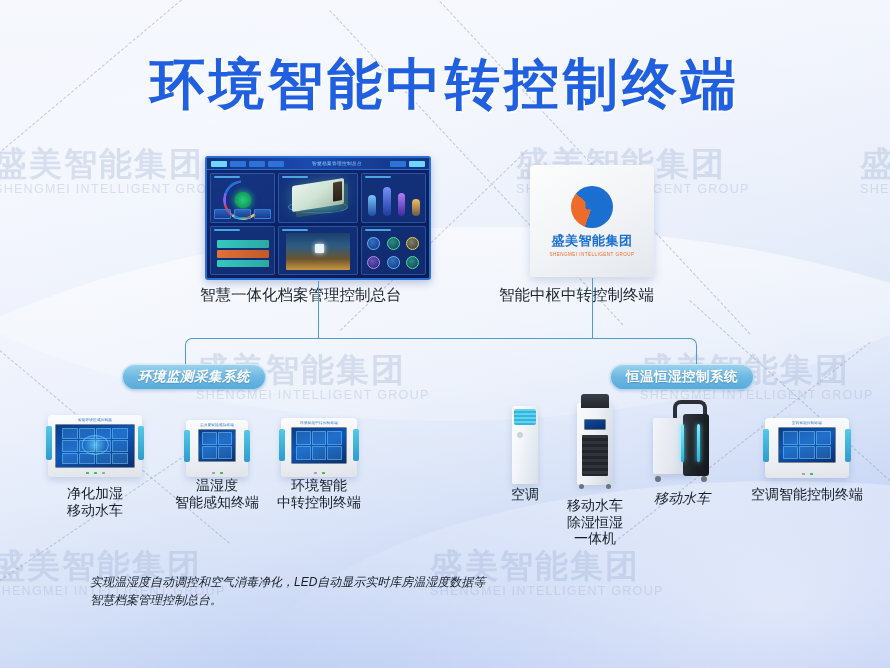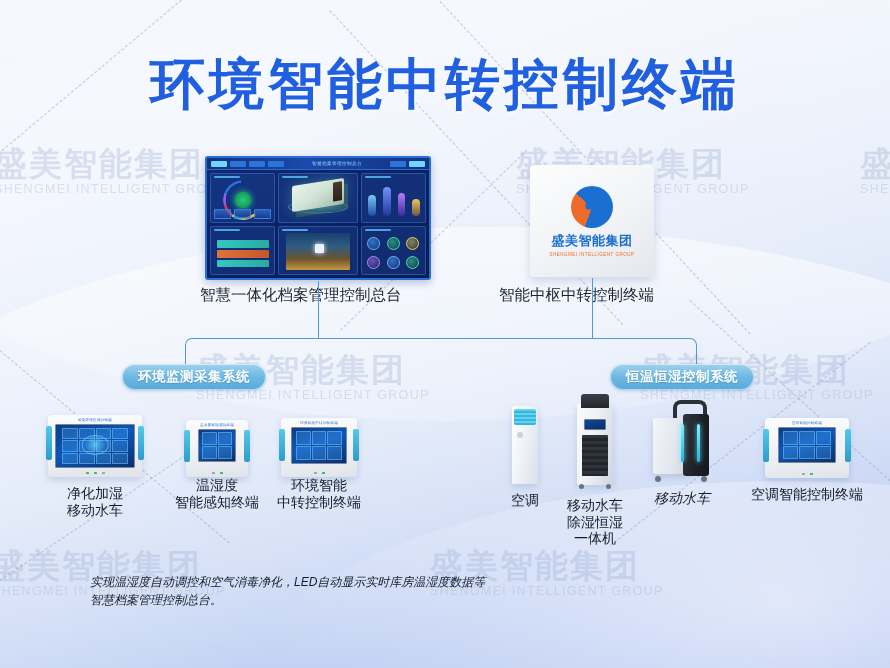--- a/index.html
+++ b/index.html
@@ -470,21 +470,21 @@
 
 <div class="cap" style="left:200px; top:285px;">智慧一体化档案管理控制总台</div>
 <div class="cap" style="left:499px; top:285px;">智能中枢中转控制终端</div>
 
 <div class="stem" style="left:318px; top:281px; height:57px;"></div>
 <div class="stem" style="left:592px; top:278px; height:60px;"></div>
 <div class="bracket"></div>
 <div class="stem" style="left:185px; top:368px; height:10px;"></div>
 <div class="stem" style="left:697px; top:368px; height:10px;"></div>
 
-<div class="badge" style="left:122px; top:364px;">环境监测采集系统</div>
+<div class="badge" style="left:122px; top:364px;font-style:italic;">环境监测采集系统</div>
 <div class="badge" style="left:610px; top:364px;">恒温恒湿控制系统</div>
 
 <div class="device" style="left:30px; top:415px; width:130px;">
   <div class="panel" style="width:94px; height:62px;">
     <div class="wing l"></div>
     <div class="wing r"></div>
     <div class="hdr">智能环境区域控制器</div>
     <div class="scr" style="width:80px; height:44px;">
       <div class="scr-grid">
         <div class="scr-cell"></div>
@@ -559,21 +559,21 @@
     </div>
   </div>
   <div class="dev-label" style="">
     <div>环境智能</div>
     <div>中转控制终端</div>
   </div>
 </div>
 
 <div class="device" style="left:490px; top:406px; width:70px;">
   <div class="ac"></div>
-  <div class="dev-label" style="margin-top:8px;">
+  <div class="dev-label" style="margin-top:2px;">
     <div>空调</div>
   </div>
 </div>
 
 <div class="device" style="left:556px; top:403px; width:78px;">
   <div class="purifier">
     <div class="top"></div>
     <div class="disp"></div>
     <div class="grill"></div>
     <div class="wheels">

